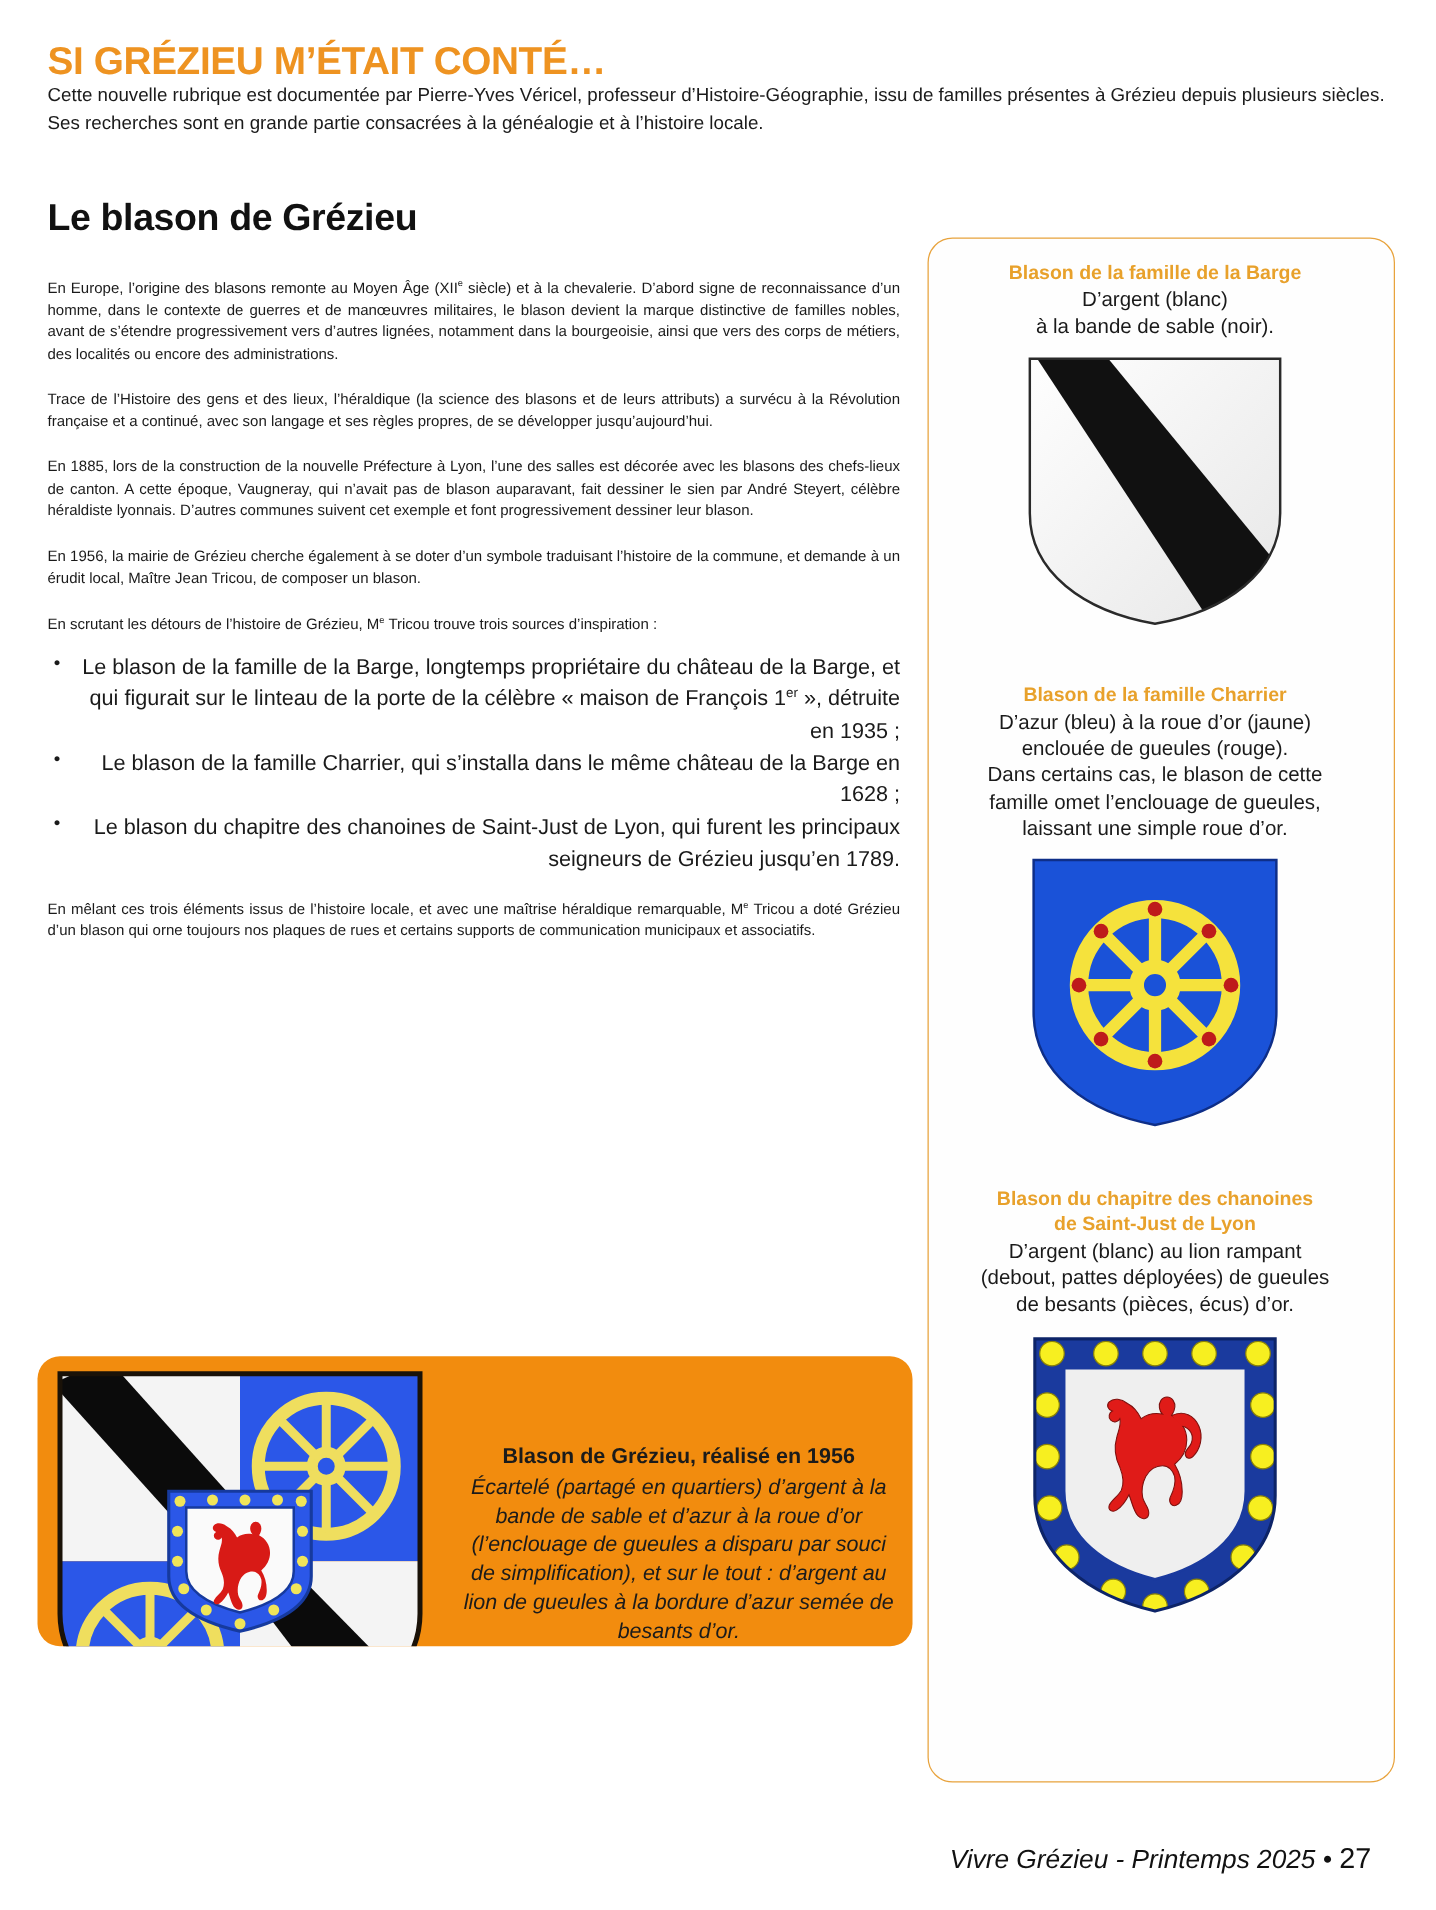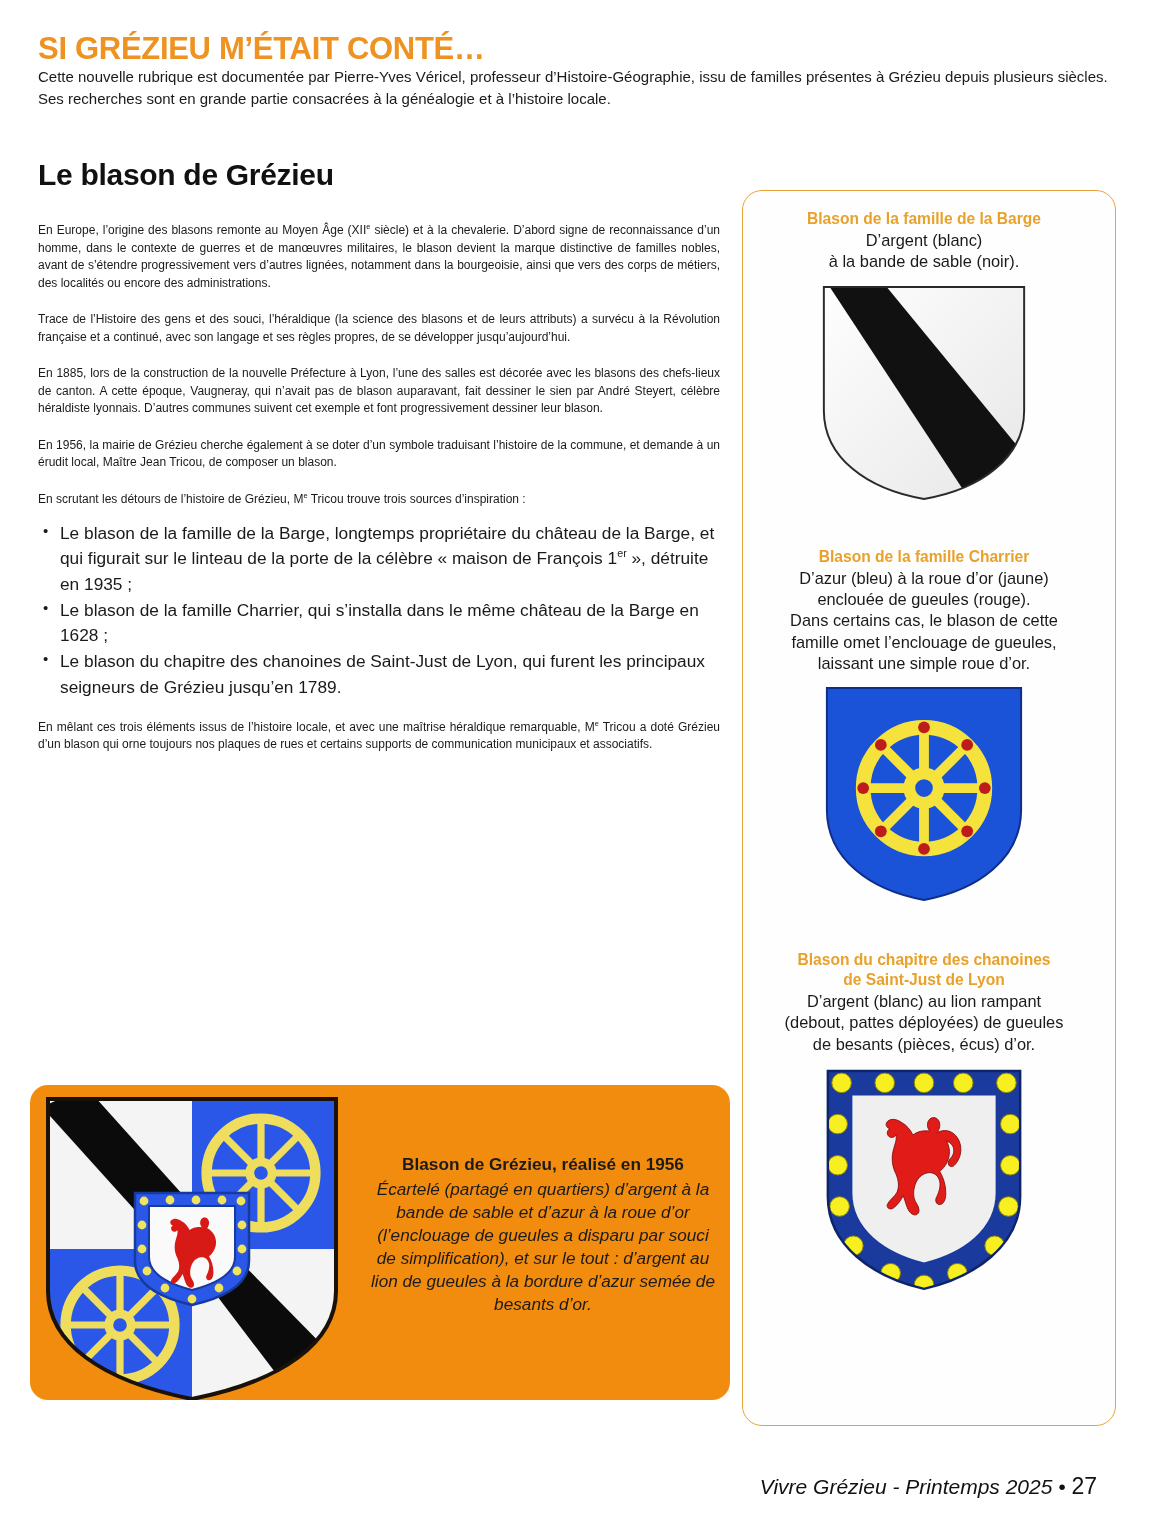--- a/index.html
+++ b/index.html
@@ -66,20 +66,21 @@
     font-size: 12px;
     line-height: 1.46;
     text-align: justify;
     color: #1a1a1a;
   }
   .left-col p.nojust { text-align: left; }
   .bullets {
     margin: -6px 0 19px 0;
     padding: 0;
     list-style: none;
+    text-align: right;
   }
   .bullets li {
     position: relative;
     padding-left: 22px;
     margin-bottom: 1px;
     font-size: 17.3px;
     line-height: 1.46;
     color: #1a1a1a;
   }
   .bullets li::before {
@@ -90,21 +91,21 @@
     font-size: 15px;
   }
   sup { font-size: 0.62em; vertical-align: super; }
 
   
   .feature-box {
     position: absolute;
     left: 30px;
     top: 1085px;
     width: 700px;
-    height: 315px;
+    height: 232px;
     background: #F28C0E;
     border-radius: 18px;
     overflow: hidden;
   }
   .feature-shield {
     position: absolute;
     left: 12px;
     top: 8px;
     width: 310px;
     height: 318px;
@@ -176,21 +177,21 @@
 <body>
 
 <div class="page">
 
   <div class="section-title">SI GRÉZIEU M’ÉTAIT CONTÉ…</div>
   <div class="intro">Cette nouvelle rubrique est documentée par Pierre-Yves Véricel, professeur d’Histoire-Géographie, issu de familles présentes à Grézieu depuis plusieurs siècles. Ses recherches sont en grande partie consacrées à la généalogie et à l’histoire locale.</div>
   <div class="article-title">Le blason de Grézieu</div>
 
   <div class="left-col">
     <p>En Europe, l’origine des blasons remonte au Moyen Âge (XII<sup>e</sup> siècle) et à la chevalerie. D’abord signe de reconnaissance d’un homme, dans le contexte de guerres et de manœuvres militaires, le blason devient la marque distinctive de familles nobles, avant de s’étendre progressivement vers d’autres lignées, notamment dans la bourgeoisie, ainsi que vers des corps de métiers, des localités ou encore des administrations.</p>
-    <p>Trace de l’Histoire des gens et des souci, l’héraldique (la science des blasons et de leurs attributs) a survécu à la Révolution française et a continué, avec son langage et ses règles propres, de se développer jusqu’aujourd’hui.</p>
+    <p>Trace de l’Histoire des gens et des lieux, l’héraldique (la science des blasons et de leurs attributs) a survécu à la Révolution française et a continué, avec son langage et ses règles propres, de se développer jusqu’aujourd’hui.</p>
     <p>En 1885, lors de la construction de la nouvelle Préfecture à Lyon, l’une des salles est décorée avec les blasons des chefs-lieux de canton. A cette époque, Vaugneray, qui n’avait pas de blason auparavant, fait dessiner le sien par André Steyert, célèbre héraldiste lyonnais. D’autres communes suivent cet exemple et font progressivement dessiner leur blason.</p>
     <p>En 1956, la mairie de Grézieu cherche également à se doter d’un symbole traduisant l’histoire de la commune, et demande à un érudit local, Maître Jean Tricou, de composer un blason.</p>
     <p class="nojust">En scrutant les détours de l’histoire de Grézieu, M<sup>e</sup> Tricou trouve trois sources d’inspiration :</p>
     <ul class="bullets">
       <li>Le blason de la famille de la Barge, longtemps propriétaire du château de la Barge, et qui figurait sur le linteau de la porte de la célèbre « maison de François 1<sup>er</sup> », détruite en 1935 ;</li>
       <li>Le blason de la famille Charrier, qui s’installa dans le même château de la Barge en 1628 ;</li>
       <li>Le blason du chapitre des chanoines de Saint-Just de Lyon, qui furent les principaux seigneurs de Grézieu jusqu’en 1789.</li>
     </ul>
     <p>En mêlant ces trois éléments issus de l’histoire locale, et avec une maîtrise héraldique remarquable, M<sup>e</sup> Tricou a doté Grézieu d’un blason qui orne toujours nos plaques de rues et certains supports de communication municipaux et associatifs.</p>
   </div>

